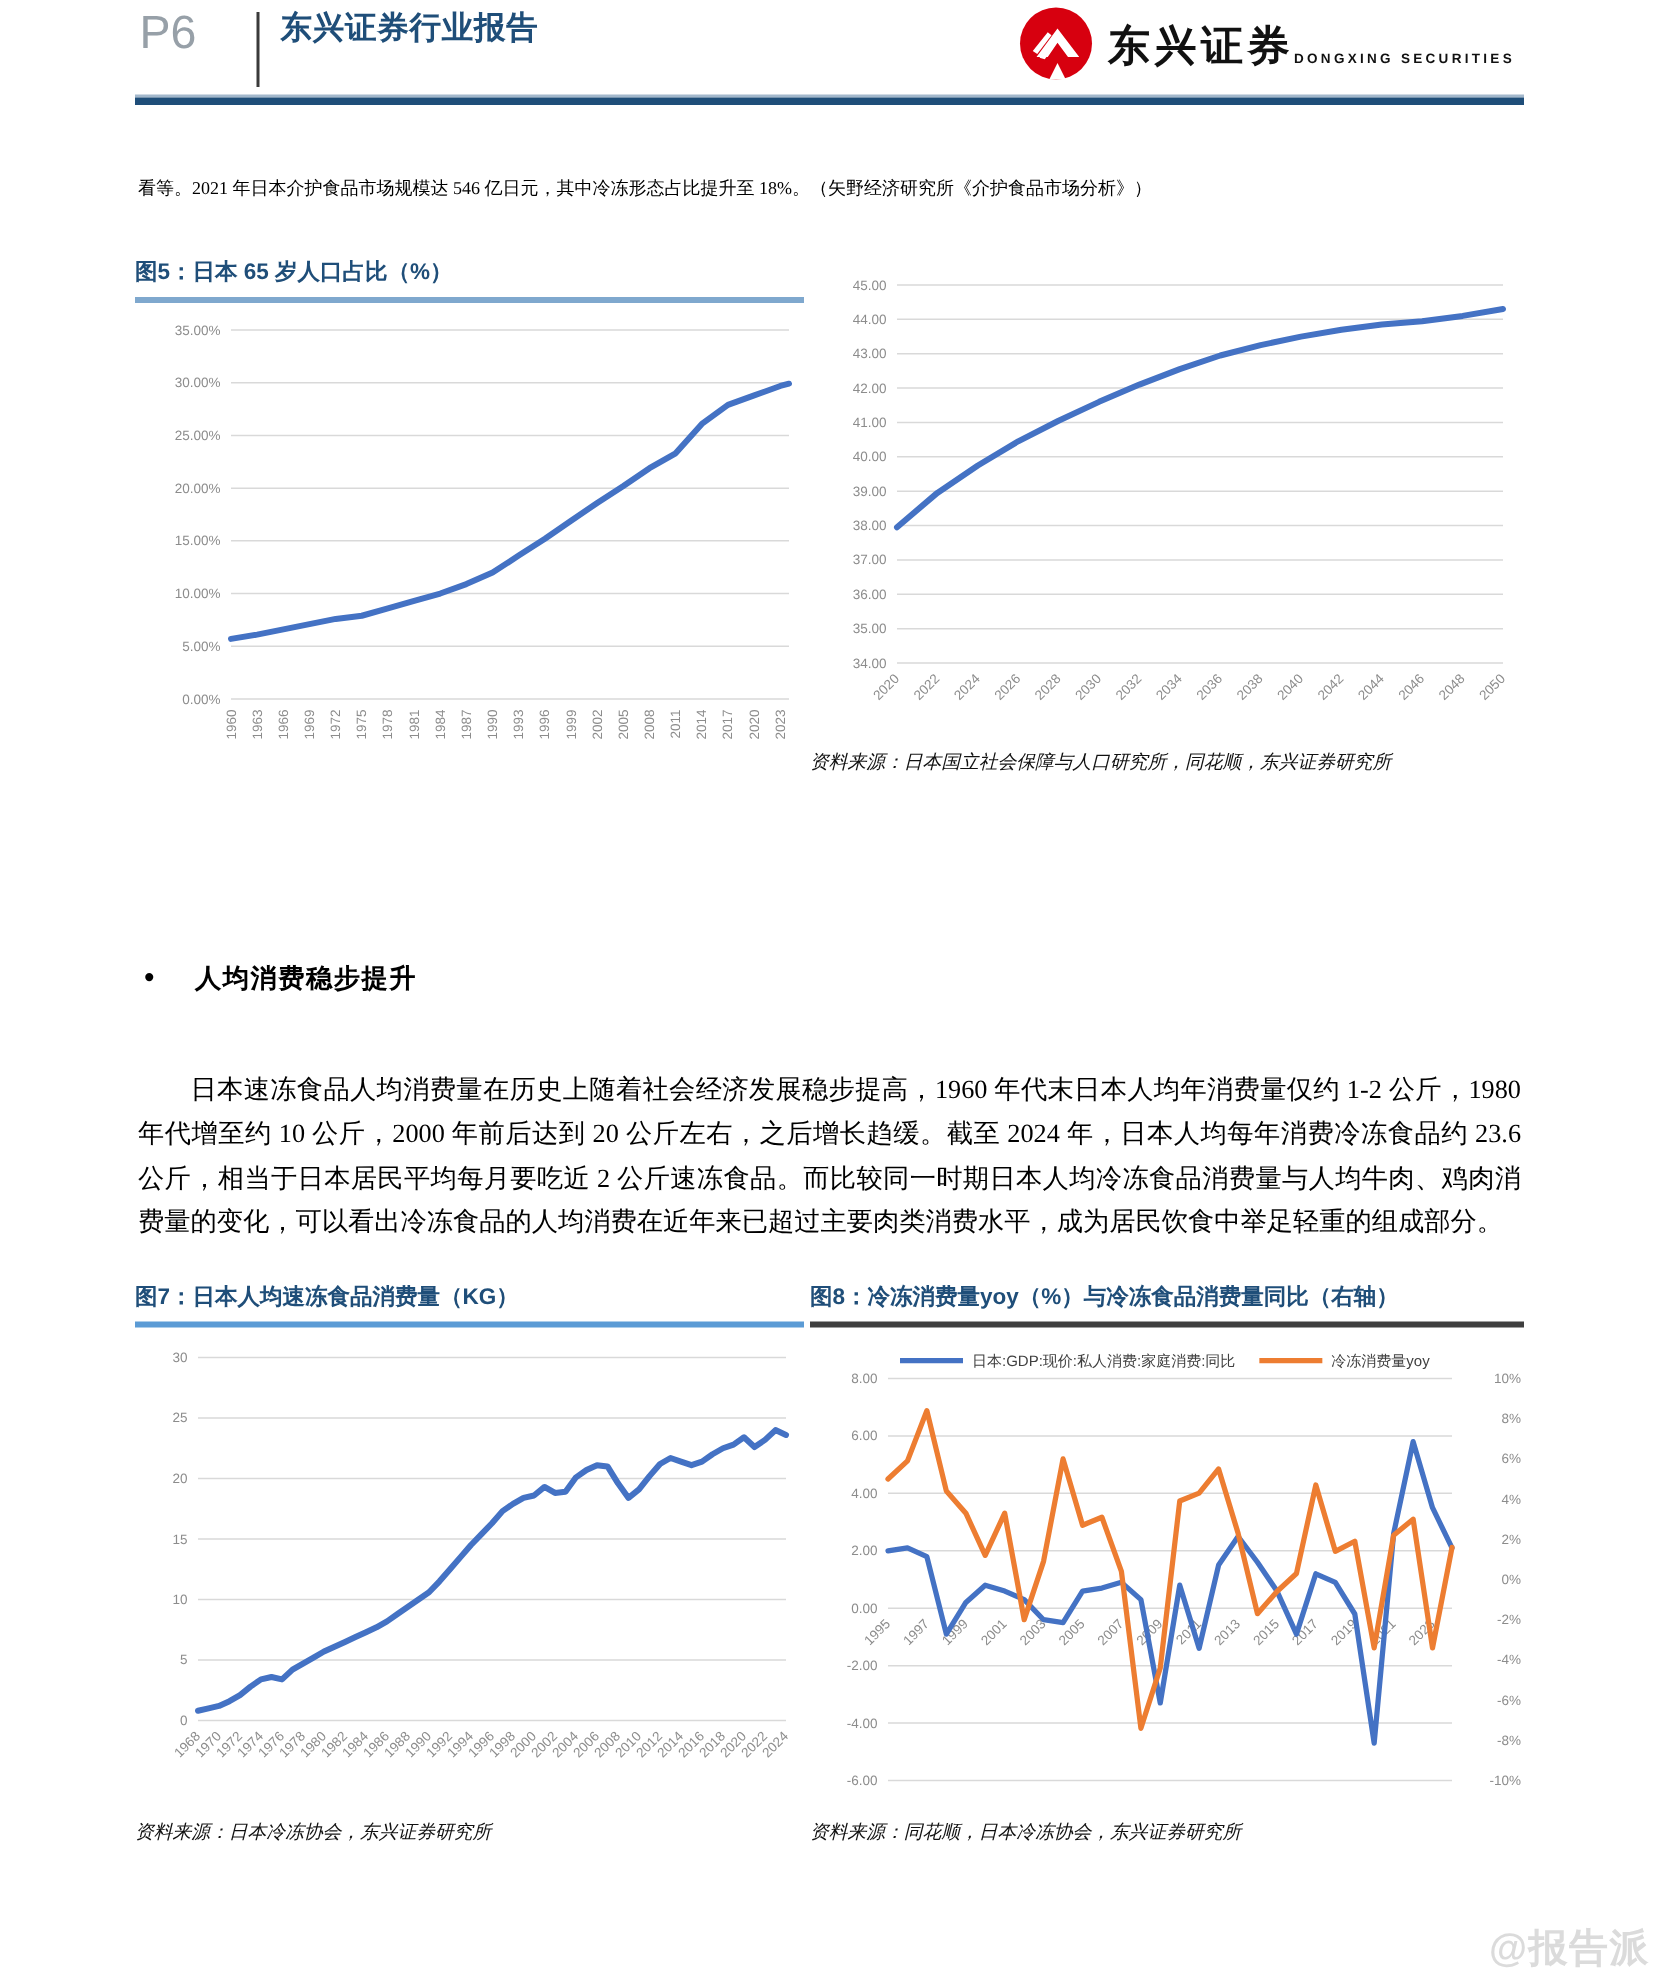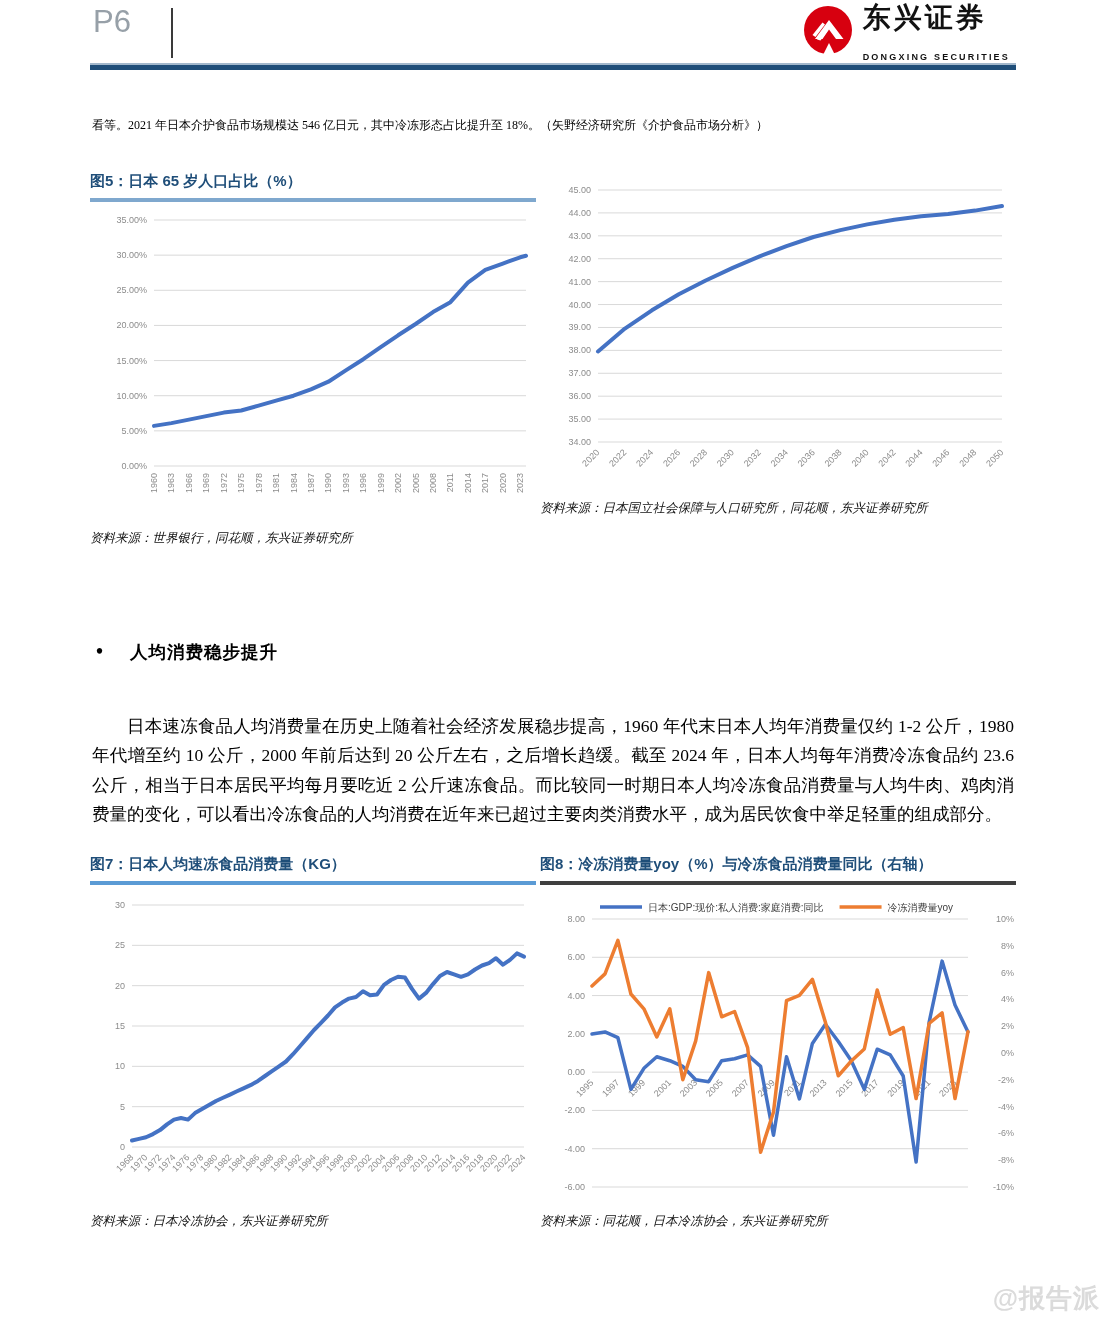--- a/index.html
+++ b/index.html
@@ -7,21 +7,21 @@
         font-family:"Liberation Serif",serif;color:#000;}
   
   .pageno{position:absolute;left:93px;top:4px;font-family:"Liberation Sans",sans-serif;
           font-size:31px;color:#97A0A8;}
   .vline{position:absolute;left:171px;top:8px;width:2px;height:50px;background:#3A3A3A;}
   .htexts{position:absolute;left:187px;top:4px;}
   .rtitle{font-family:"Liberation Sans",sans-serif;font-weight:bold;font-size:21px;
           color:#1F4E79;letter-spacing:0.5px;}
   .rsub{margin-top:10px;font-size:13.5px;color:#1a1a1a;}
   .logo{position:absolute;right:96px;top:3px;display:flex;align-items:center;gap:9px;}
-  .logo-texts{display:flex;flex-direction:column;}
+  .logo-texts{display:flex;flex-direction:row;}
   .logo-cn{font-family:"Liberation Sans",sans-serif;font-weight:bold;font-size:28px;
            color:#111;letter-spacing:3px;line-height:1.1;}
   .logo-en{font-family:"Liberation Sans",sans-serif;font-weight:bold;font-size:9px;
            letter-spacing:2.2px;color:#111;margin-top:18px;}
   .ruleA{position:absolute;left:90px;width:926px;top:63px;height:2px;background:#A3B8CC;}
   .ruleB{position:absolute;left:90px;width:926px;top:65px;height:5px;background:#1F4E79;}
   
   .body1{position:absolute;left:92px;top:98px;width:922px;font-size:12px;
          line-height:30px;text-align:justify;}
   .bullet{position:absolute;left:96px;top:640px;display:flex;align-items:baseline;gap:27px;}
@@ -44,20 +44,21 @@
              font-weight:bold;font-size:26px;color:#DBDBDB;letter-spacing:1px;}
 </style>
 </head>
 <body>
 
 <div class="page">
 
   <div class="pageno">P6</div>
   <div class="vline"></div>
   <div class="htexts">
+    <div class="rtitle">东兴证券行业报告</div>
   </div>
 
   <div class="logo">
     <span>
       <svg width="52" height="52" viewBox="0 0 52 52">
         <circle cx="26" cy="26" r="24" fill="#D7000F"></circle>
         <path d="M13 35 L27 16 L41.5 35 L34 35 L27 25.5 L20.5 35 Z" fill="#fff"></path>
         <path d="M10.5 31 L20.5 18.5 L23 20.5 L13.5 33 Z" fill="#fff"></path>
         <path d="M15 35.5 L24 24 L26.3 26 L18.5 36.5 Z" fill="#fff"></path>
         <path d="M21.5 50 L27 39 L32.5 50 Z" fill="#fff"></path>
@@ -110,21 +111,20 @@
         <text x="311.125" y="267" text-anchor="end" font-size="9" fill="#8C8C8C" transform="rotate(-90 311.125 267)">2002</text>
         <text x="328.5625" y="267" text-anchor="end" font-size="9" fill="#8C8C8C" transform="rotate(-90 328.5625 267)">2005</text>
         <text x="346" y="267" text-anchor="end" font-size="9" fill="#8C8C8C" transform="rotate(-90 346 267)">2008</text>
         <text x="363.4375" y="267" text-anchor="end" font-size="9" fill="#8C8C8C" transform="rotate(-90 363.4375 267)">2011</text>
         <text x="380.875" y="267" text-anchor="end" font-size="9" fill="#8C8C8C" transform="rotate(-90 380.875 267)">2014</text>
         <text x="398.3125" y="267" text-anchor="end" font-size="9" fill="#8C8C8C" transform="rotate(-90 398.3125 267)">2017</text>
         <text x="415.75" y="267" text-anchor="end" font-size="9" fill="#8C8C8C" transform="rotate(-90 415.75 267)">2020</text>
         <text x="433.1875" y="267" text-anchor="end" font-size="9" fill="#8C8C8C" transform="rotate(-90 433.1875 267)">2023</text>
         <polyline points="64.0,219.9 81.4,217.1 98.9,213.6 116.3,210.1 133.8,206.6 151.2,204.5 168.6,199.6 186.1,194.6 203.5,189.7 220.9,183.4 238.4,175.7 255.8,164.4 273.3,153.2 290.7,141.2 308.1,129.3 325.6,118.0 343.0,106.1 360.4,96.2 377.9,76.6 395.3,63.9 412.8,57.6 430.2,51.3 436.0,49.8" fill="none" stroke="#4472C4" stroke-width="4" stroke-linejoin="round" stroke-linecap="round"></polyline>
       </svg>
-    <div class="figsource">资料来源：世界银行，同花顺，东兴证券研究所</div>
   </figure>
 
   <figure class="fig fig6" style="margin:0">
     <svg width="476" height="318" viewBox="0 0 476 318">
         <line x1="58" y1="266" x2="462" y2="266" stroke="#D9D9D9" stroke-width="1"></line>
         <text x="51" y="269" text-anchor="end" font-size="9" fill="#8C8C8C">34.00</text>
         <line x1="58" y1="243.0909090909091" x2="462" y2="243.0909090909091" stroke="#D9D9D9" stroke-width="1"></line>
         <text x="51" y="246.0909090909091" text-anchor="end" font-size="9" fill="#8C8C8C">35.00</text>
         <line x1="58" y1="220.1818181818182" x2="462" y2="220.1818181818182" stroke="#D9D9D9" stroke-width="1"></line>
         <text x="51" y="223.1818181818182" text-anchor="end" font-size="9" fill="#8C8C8C">36.00</text>

